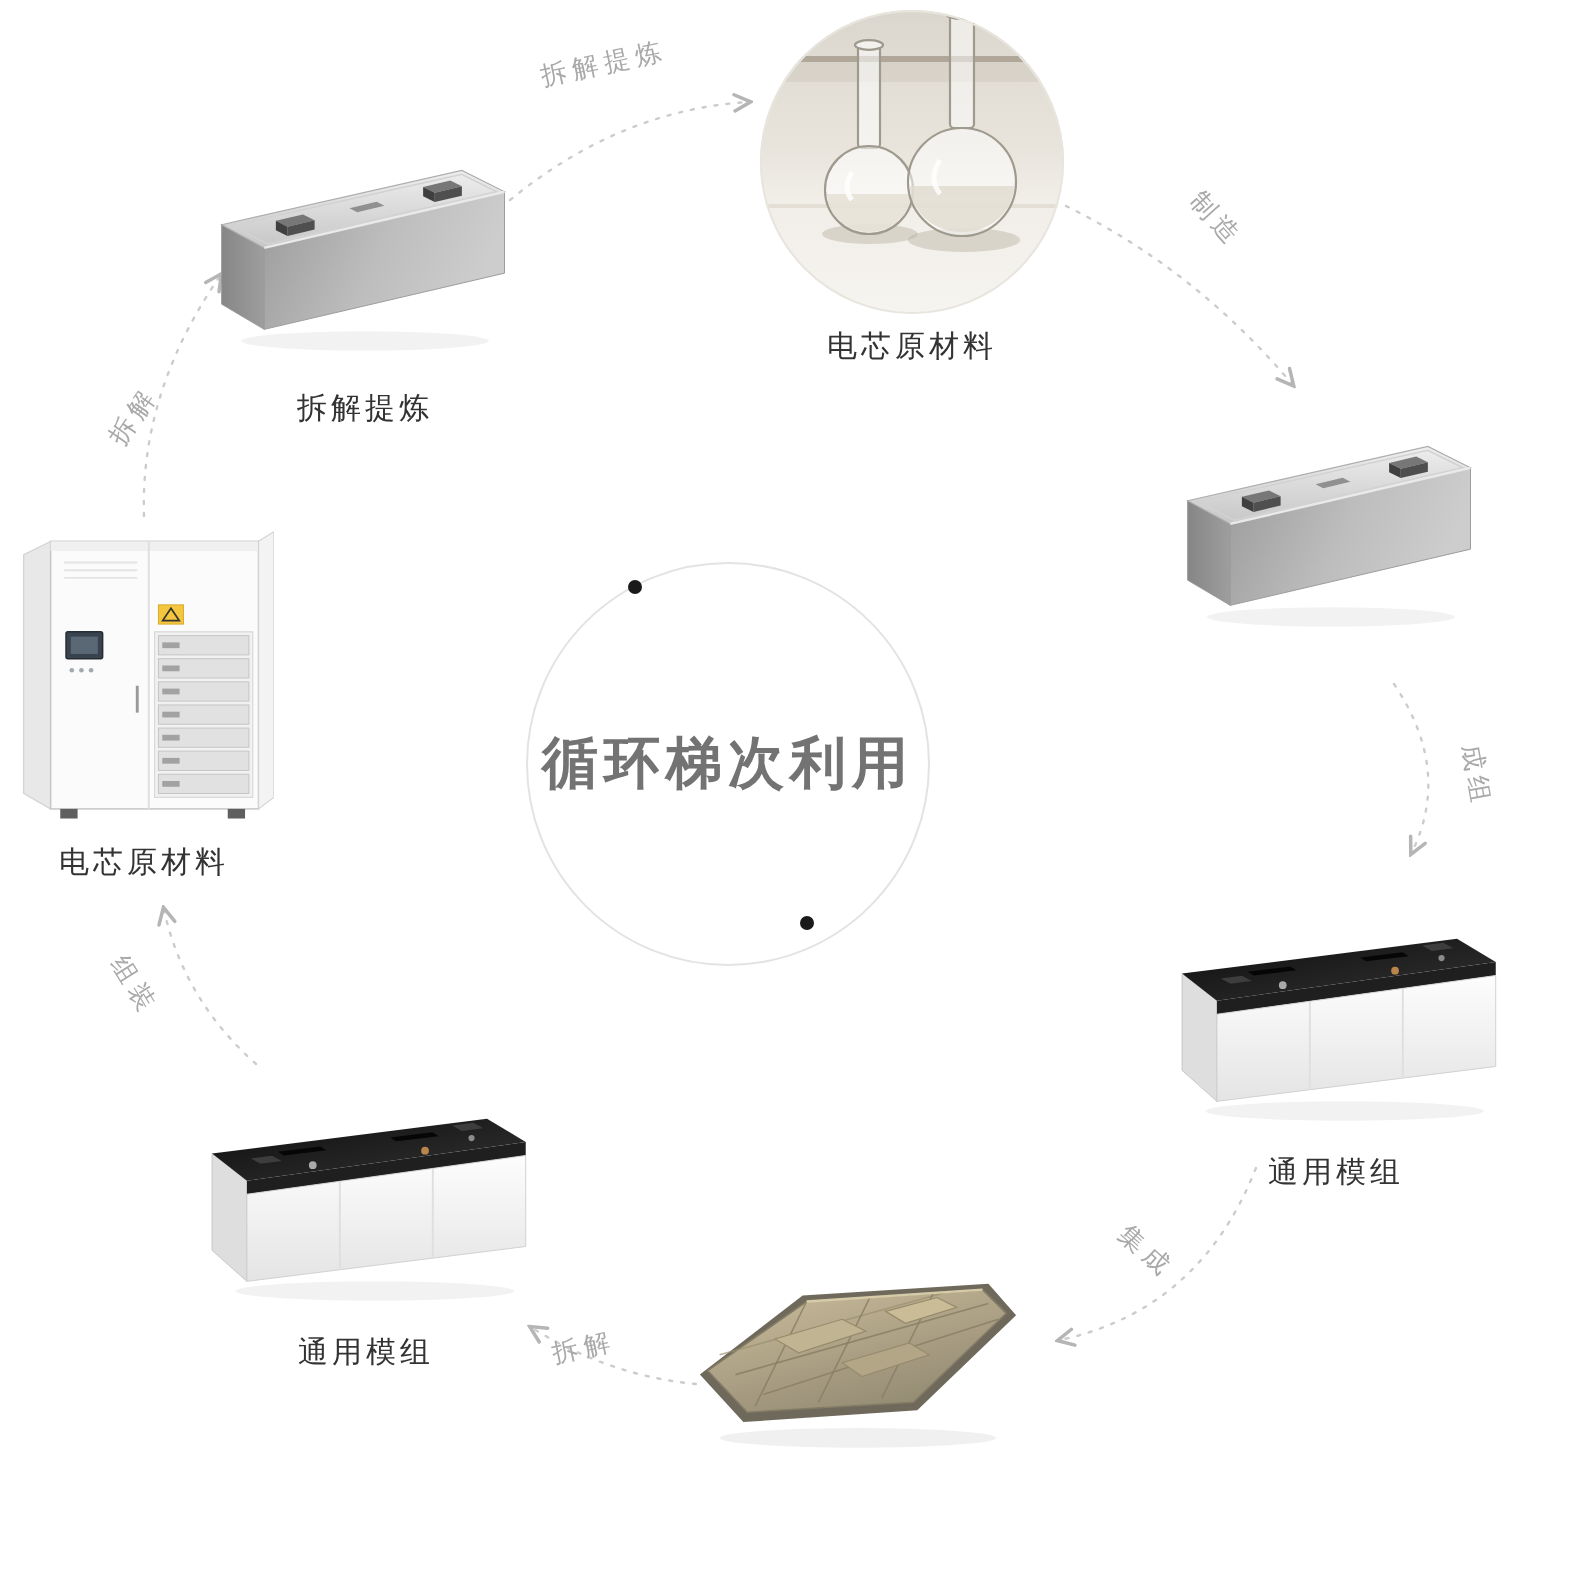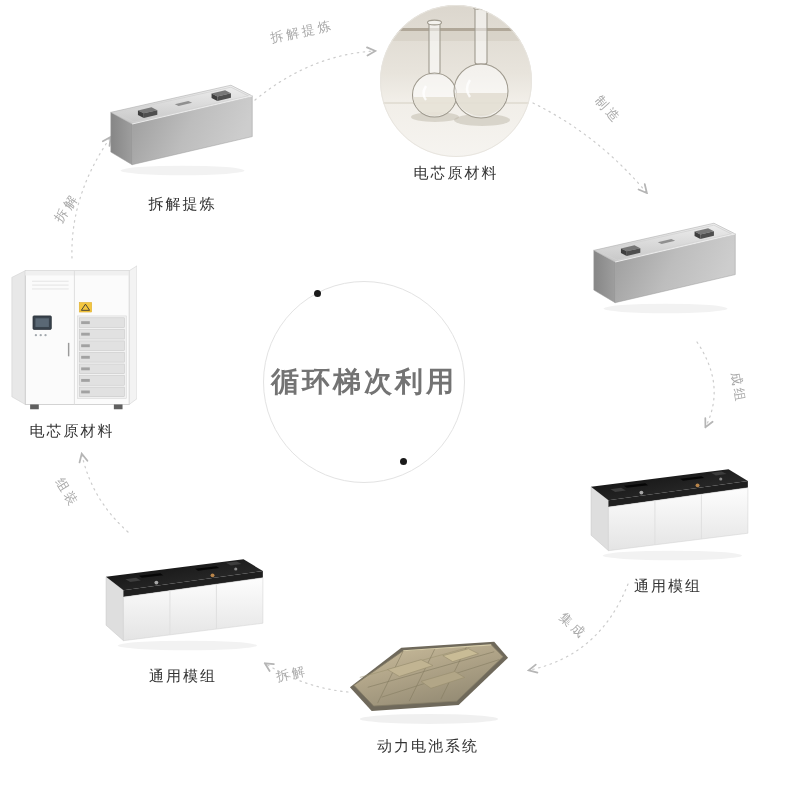--- a/index.html
+++ b/index.html
@@ -224,21 +224,20 @@
     <svg width="170" height="121">
         <use href="#sym-module" width="100%" height="100%"></use>
       </svg>
     <div class="node-label">通用模组</div>
   </div>
 
   <div class="node" style="left:344px; top:612px; width:168px;">
     <svg width="168" height="119">
         <use href="#sym-pack" width="100%" height="100%"></use>
       </svg>
-    <div class="node-label">动力电池系统</div>
   </div>
 
   <div class="node" style="left:98px; top:540px; width:170px;">
     <svg width="170" height="121">
         <use href="#sym-module" width="100%" height="100%"></use>
       </svg>
     <div class="node-label">通用模组</div>
   </div>
 
   <div class="node" style="left:6px; top:262px; width:132px;">

